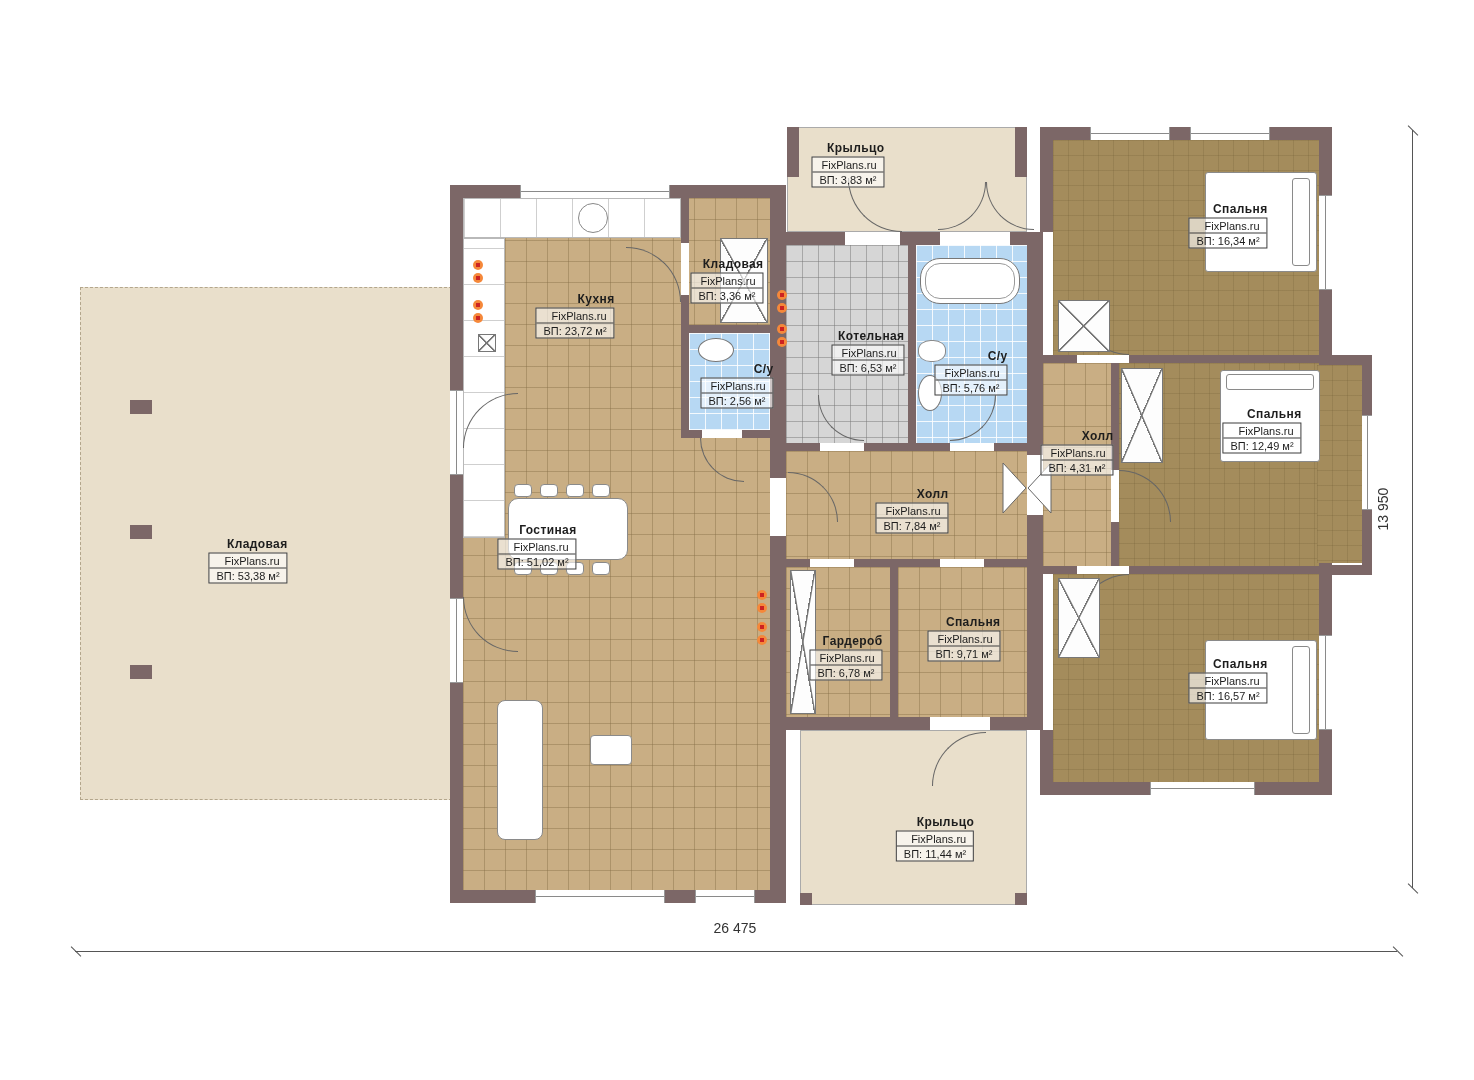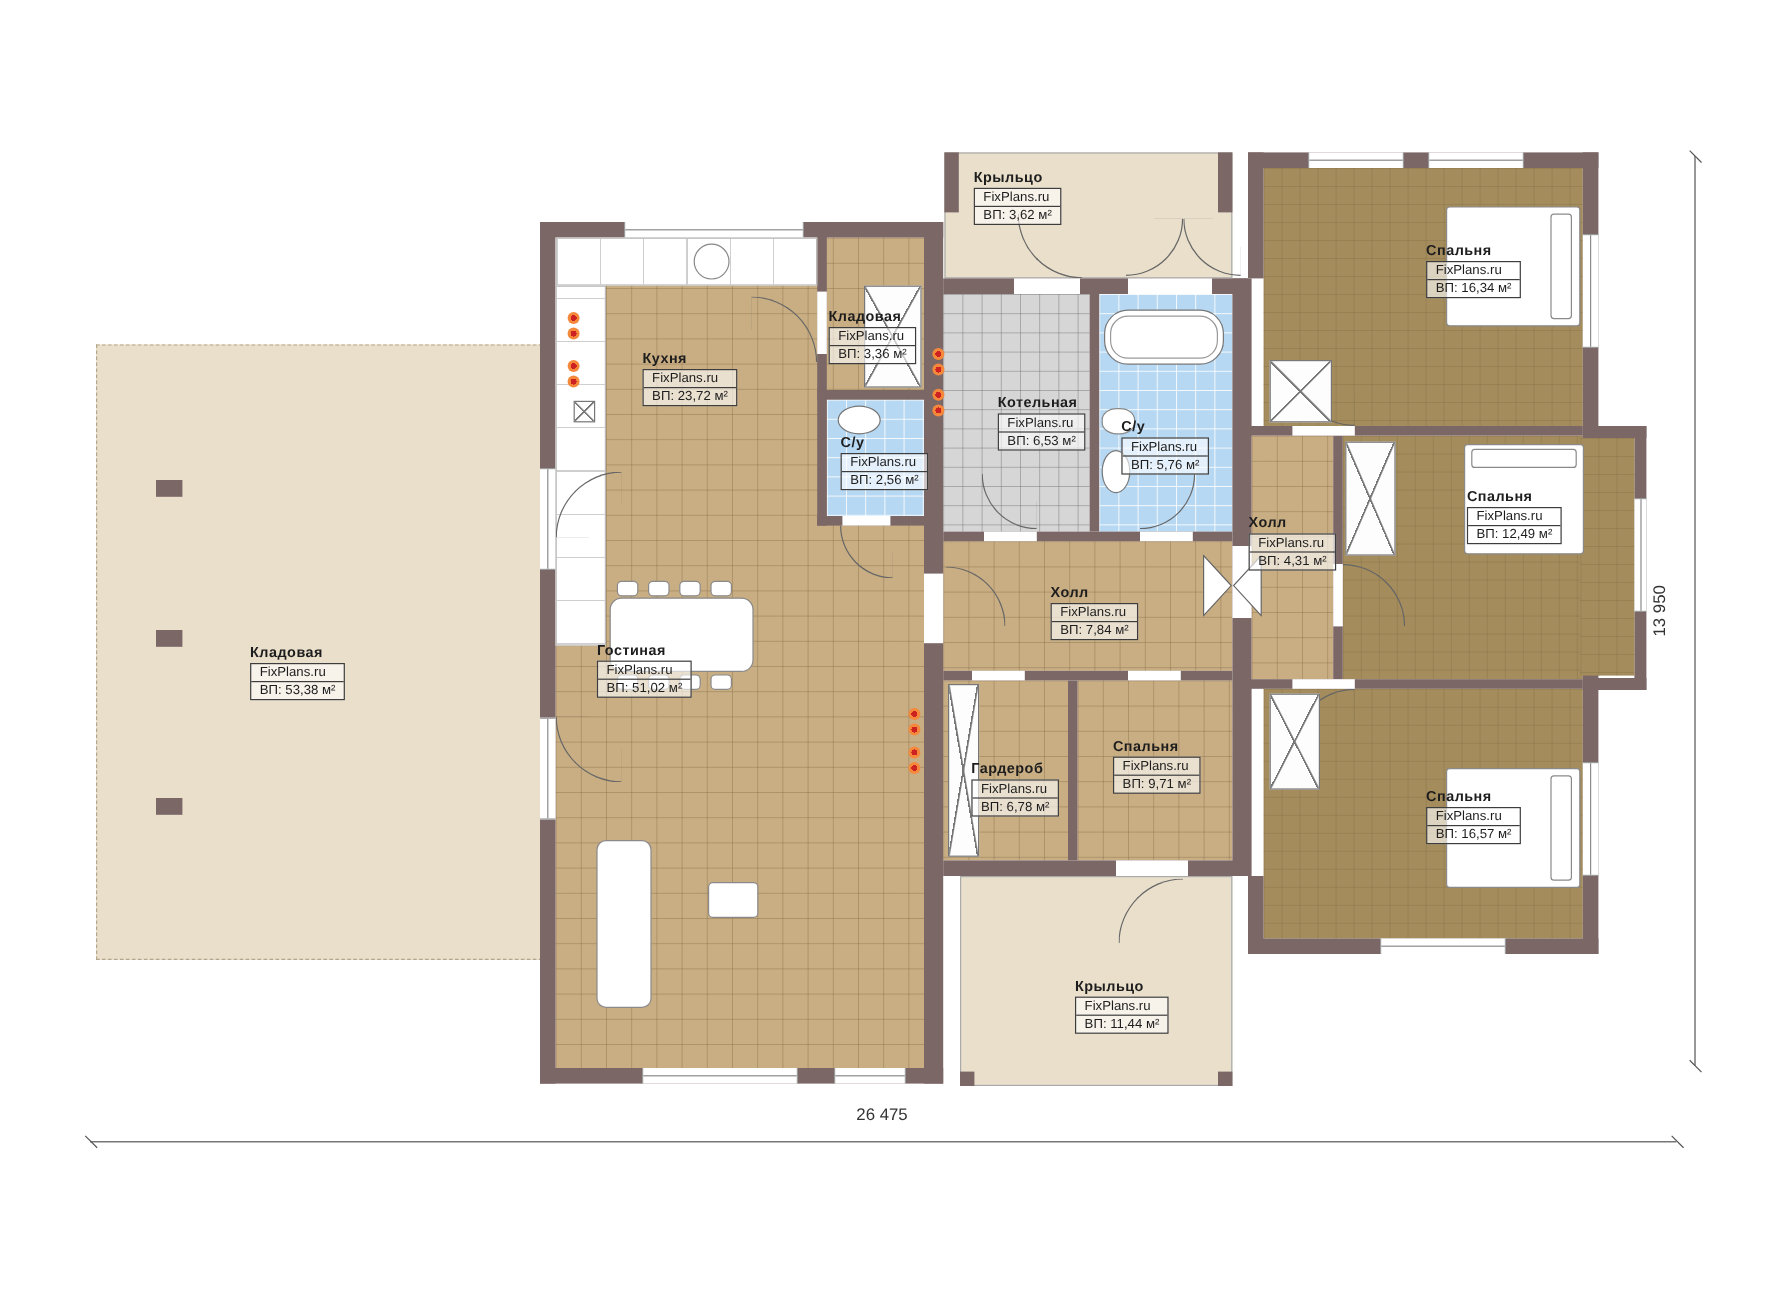--- a/index.html
+++ b/index.html
@@ -28,21 +28,21 @@
   .tub::after{content:"";position:absolute;inset:4px;border:1px solid #9a9a9a;border-radius:15px;}
   .wc{background:#fff;border:1px solid #777;border-radius:50%;z-index:4;}
   .counter{background:#fff;border:1px solid #b9b9b9;z-index:3;background-image:repeating-linear-gradient(90deg,#cfcfcf 0 1px,transparent 1px 36px);}
   .counter.vert{background-image:repeating-linear-gradient(0deg,#cfcfcf 0 1px,transparent 1px 36px);}
   .rad{display:flex;gap:3px;align-items:center;justify-content:center;z-index:5;}
   .rad.v{flex-direction:column;}
   .rad i{width:10px;height:10px;border-radius:50%;background:radial-gradient(#c22 35%,#f5883a 36%);display:block;}
   .post{background:#7c6767;z-index:4;}
   .terr{border:1px dashed #b3a68c;}
   .porchline{border:1px solid #aaa;}
-  .room-label{position:absolute;transform:translate(-50%,-50%);text-align:left;color:#1d1d1d;z-index:10;white-space:nowrap;}
+  .room-label{position:absolute;transform:translate(-50%,-50%);text-align:right;color:#1d1d1d;z-index:10;white-space:nowrap;}
   .room-label .rname{font-weight:bold;font-size:12px;margin-bottom:2px;letter-spacing:.4px;}
   .room-label .box{display:inline-block;border:1px solid #3d3d3d;background:rgba(255,255,255,.62);font-size:11px;}
   .room-label .box .site{border-bottom:1px solid #3d3d3d;padding:1px 7px;}
   .room-label .box .area{padding:1px 7px;}
   .dim-line-h{border-top:1px solid #555;z-index:10;}
   .dim-line-v{border-left:1px solid #555;z-index:10;}
   .dim-label{position:absolute;font-size:14px;color:#333;z-index:10;}
   .tick{width:14px;height:1px;background:#555;transform:rotate(45deg);z-index:10;}
   .bowtie{z-index:4;}
 </style>
@@ -244,39 +244,39 @@
     <div class="box"><div class="site">FixPlans.ru</div><div class="area">ВП: 16,34 м²</div></div>
   </div>
   <div class="room-label" style="left:1262px;top:430px;">
     <div class="rname">Спальня</div>
     <div class="box"><div class="site">FixPlans.ru</div><div class="area">ВП: 12,49 м²</div></div>
   </div>
   <div class="room-label" style="left:1228px;top:680px;">
     <div class="rname">Спальня</div>
     <div class="box"><div class="site">FixPlans.ru</div><div class="area">ВП: 16,57 м²</div></div>
   </div>
-  <div class="room-label" style="left:537px;top:558px;">
+  <div class="room-label" style="left:537px;top:546px;">
     <div class="rname">Гостиная</div>
     <div class="box"><div class="site">FixPlans.ru</div><div class="area">ВП: 51,02 м²</div></div>
   </div>
   <div class="room-label" style="left:912px;top:510px;">
     <div class="rname">Холл</div>
     <div class="box"><div class="site">FixPlans.ru</div><div class="area">ВП: 7,84 м²</div></div>
   </div>
   <div class="room-label" style="left:846px;top:657px;">
     <div class="rname">Гардероб</div>
     <div class="box"><div class="site">FixPlans.ru</div><div class="area">ВП: 6,78 м²</div></div>
   </div>
   <div class="room-label" style="left:964px;top:638px;">
     <div class="rname">Спальня</div>
     <div class="box"><div class="site">FixPlans.ru</div><div class="area">ВП: 9,71 м²</div></div>
   </div>
   <div class="room-label" style="left:848px;top:164px;">
     <div class="rname">Крыльцо</div>
-    <div class="box"><div class="site">FixPlans.ru</div><div class="area">ВП: 3,62 м²</div></div>
+    <div class="box"><div class="site">FixPlans.ru</div><div class="area">ВП: 3,83 м²</div></div>
   </div>
   <div class="room-label" style="left:935px;top:838px;">
     <div class="rname">Крыльцо</div>
     <div class="box"><div class="site">FixPlans.ru</div><div class="area">ВП: 11,44 м²</div></div>
   </div>
 
   <div class="f dim-line-h" style="left:75px;top:951px;width:1322px;height:1px;"></div>
   <div class="f tick" style="left:69px;top:951px;"></div>
   <div class="f tick" style="left:1391px;top:951px;"></div>
   <div class="dim-label" style="left:735px;top:936px;transform:translate(-50%,-100%);">26 475</div>

